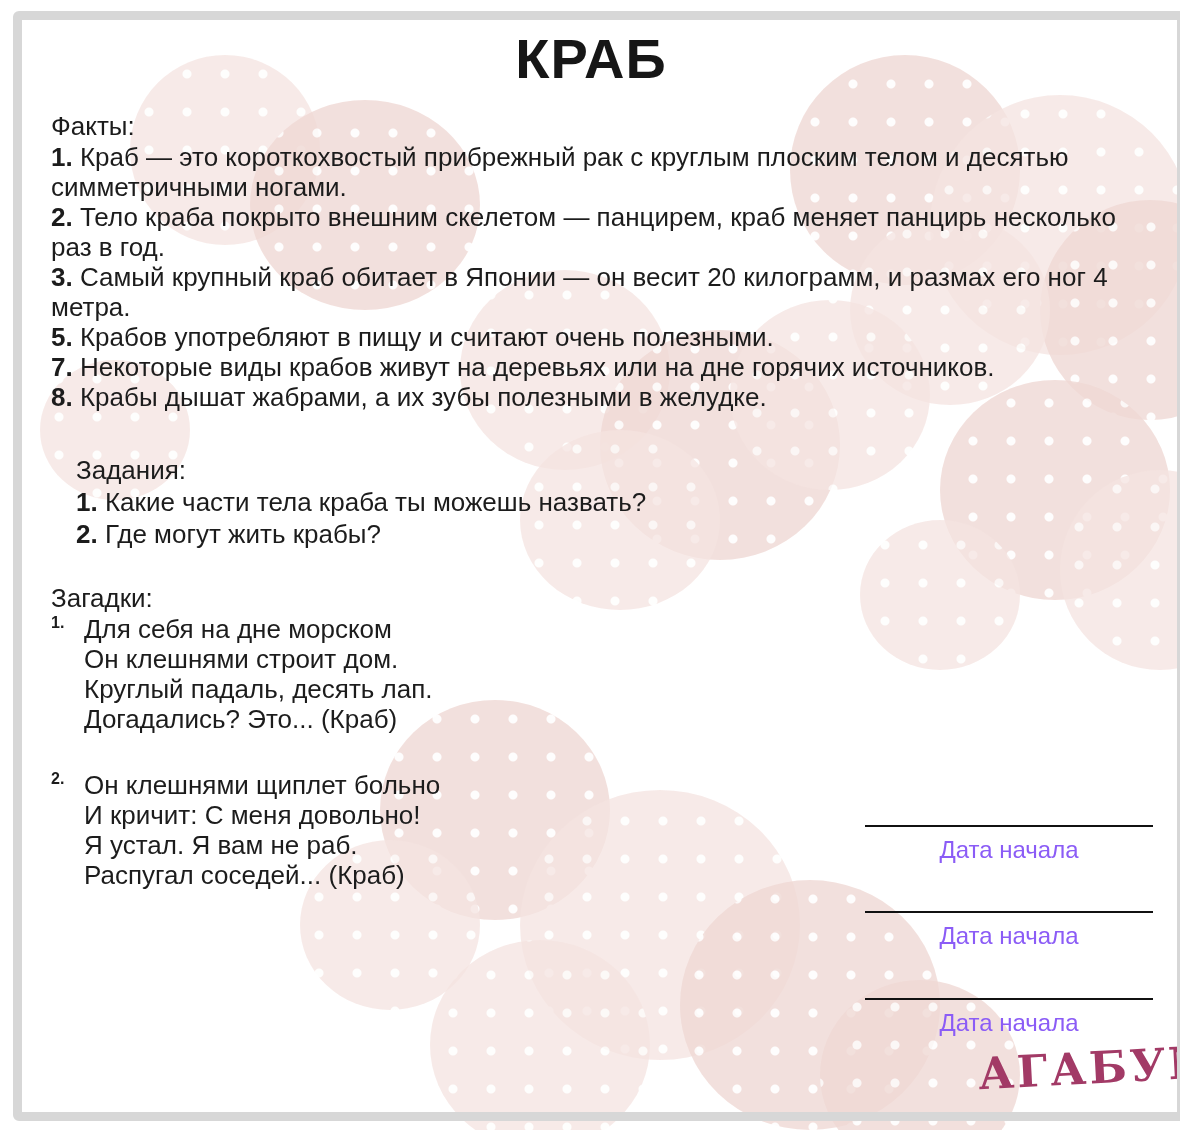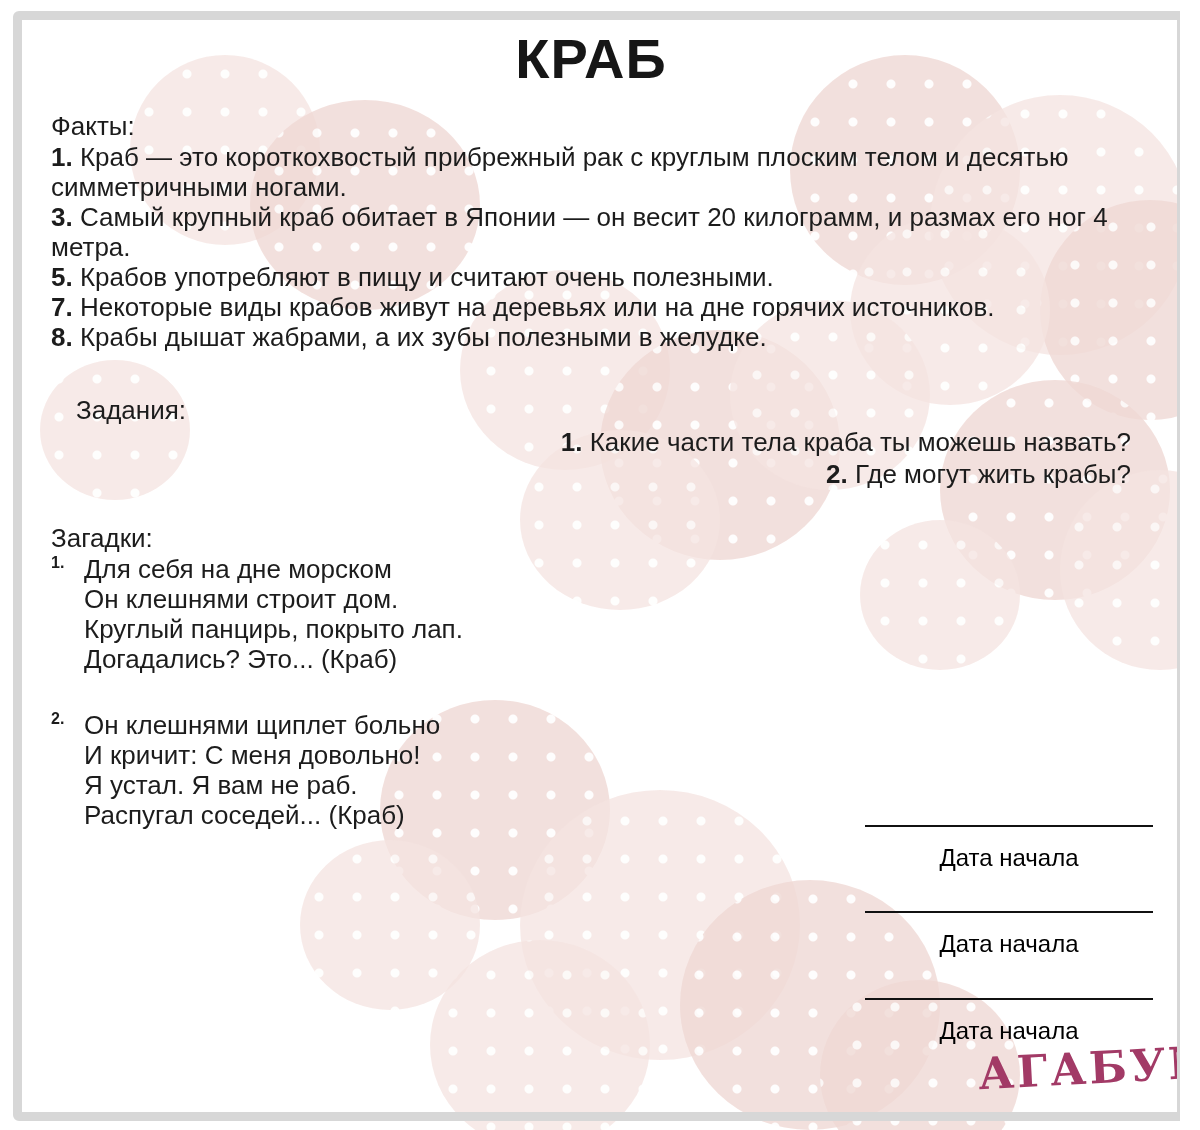--- a/index.html
+++ b/index.html
@@ -28,29 +28,29 @@
   .title{
     margin:0;text-align:center;font-size:56px;line-height:62px;font-weight:bold;
     letter-spacing:1px;color:#161616;
   }
   .section{margin:0;}
   .section-facts{margin-top:20px;}
   .section-tasks{margin-top:42px;margin-left:25px;}
   .section-riddles{margin-top:32px;}
   .section-heading{font-size:26px;line-height:32px;font-weight:normal;margin:0;}
   .item{font-size:26px;line-height:30px;margin:0;}
-  .section-tasks .item{line-height:32px;text-align:right;}
+  .section-tasks .item{line-height:32px;}
   .num{font-weight:bold;}
   .riddle{position:relative;padding-left:33px;margin:0;}
   .riddle + .riddle{margin-top:36px;}
   .riddle .num{position:absolute;left:0;top:0;}
   .riddle-line{font-size:26px;line-height:30px;}
   .date-field{position:absolute;left:865px;width:288px;z-index:2;}
   .date-field .date-line{border-top:2px solid #111;width:100%;height:0;}
-  .date-field .date-label{text-align:center;font-size:24px;line-height:26px;padding-top:18px;color:#000000;}
+  .date-field .date-label{text-align:center;font-size:24px;line-height:26px;padding-top:10px;color:#8b5cf6;}
   .logo{
     position:absolute;left:978px;top:1042px;z-index:2;
     font-family:"DejaVu Serif","Liberation Serif",serif;
     font-size:44px;font-weight:bold;letter-spacing:3px;color:#a23a66;
     transform:rotate(-3deg);
   }
 </style>
 </head>
 <body>
 
@@ -76,39 +76,40 @@
   <div class="cloud" style="left:430px;top:940px;width:220px;height:210px;background-position:4px 16px;"></div>
   <div class="cloud" style="left:300px;top:840px;width:180px;height:170px;"></div>
   <div class="cloud dark" style="left:820px;top:980px;width:200px;height:190px;background-position:18px 8px;"></div>
 
   <div class="content">
     <h1 class="title">КРАБ</h1>
 
     <div class="section section-facts">
       <p class="section-heading">Факты:</p>
       <p class="item"><span class="num">1.</span> <span>Краб — это короткохвостый прибрежный рак с круглым плоским телом и десятью симметричными ногами.</span></p>
+      <p class="item"><span class="num">2.</span> <span>Тело краба покрыто внешним скелетом — панцирем, краб меняет панцирь несколько раз в год.</span></p>
       <p class="item"><span class="num">3.</span> <span>Самый крупный краб обитает в Японии — он весит 20 килограмм, и размах его ног 4 метра.</span></p>
       <p class="item"><span class="num">5.</span> <span>Крабов употребляют в пищу и считают очень полезными.</span></p>
       <p class="item"><span class="num">7.</span> <span>Некоторые виды крабов живут на деревьях или на дне горячих источников.</span></p>
       <p class="item"><span class="num">8.</span> <span>Крабы дышат жабрами, а их зубы полезными в желудке.</span></p>
     </div>
 
     <div class="section section-tasks">
       <p class="section-heading">Задания:</p>
       <p class="item"><span class="num">1.</span> <span>Какие части тела краба ты можешь назвать?</span></p>
       <p class="item"><span class="num">2.</span> <span>Где могут жить крабы?</span></p>
     </div>
 
     <div class="section section-riddles">
       <p class="section-heading">Загадки:</p>
       <div class="riddle">
         <span class="num">1.</span>
         <div class="riddle-line">Для себя на дне морском</div>
         <div class="riddle-line">Он клешнями строит дом.</div>
-        <div class="riddle-line">Круглый панцирь, покрыто лап.</div>
+        <div class="riddle-line">Круглый падаль, десять лап.</div>
         <div class="riddle-line">Догадались? Это... (Краб)</div>
       </div>
       <div class="riddle">
         <span class="num">2.</span>
         <div class="riddle-line">Он клешнями щиплет больно</div>
         <div class="riddle-line">И кричит: С меня довольно!</div>
         <div class="riddle-line">Я устал. Я вам не раб.</div>
         <div class="riddle-line">Распугал соседей... (Краб)</div>
       </div>
     </div>

